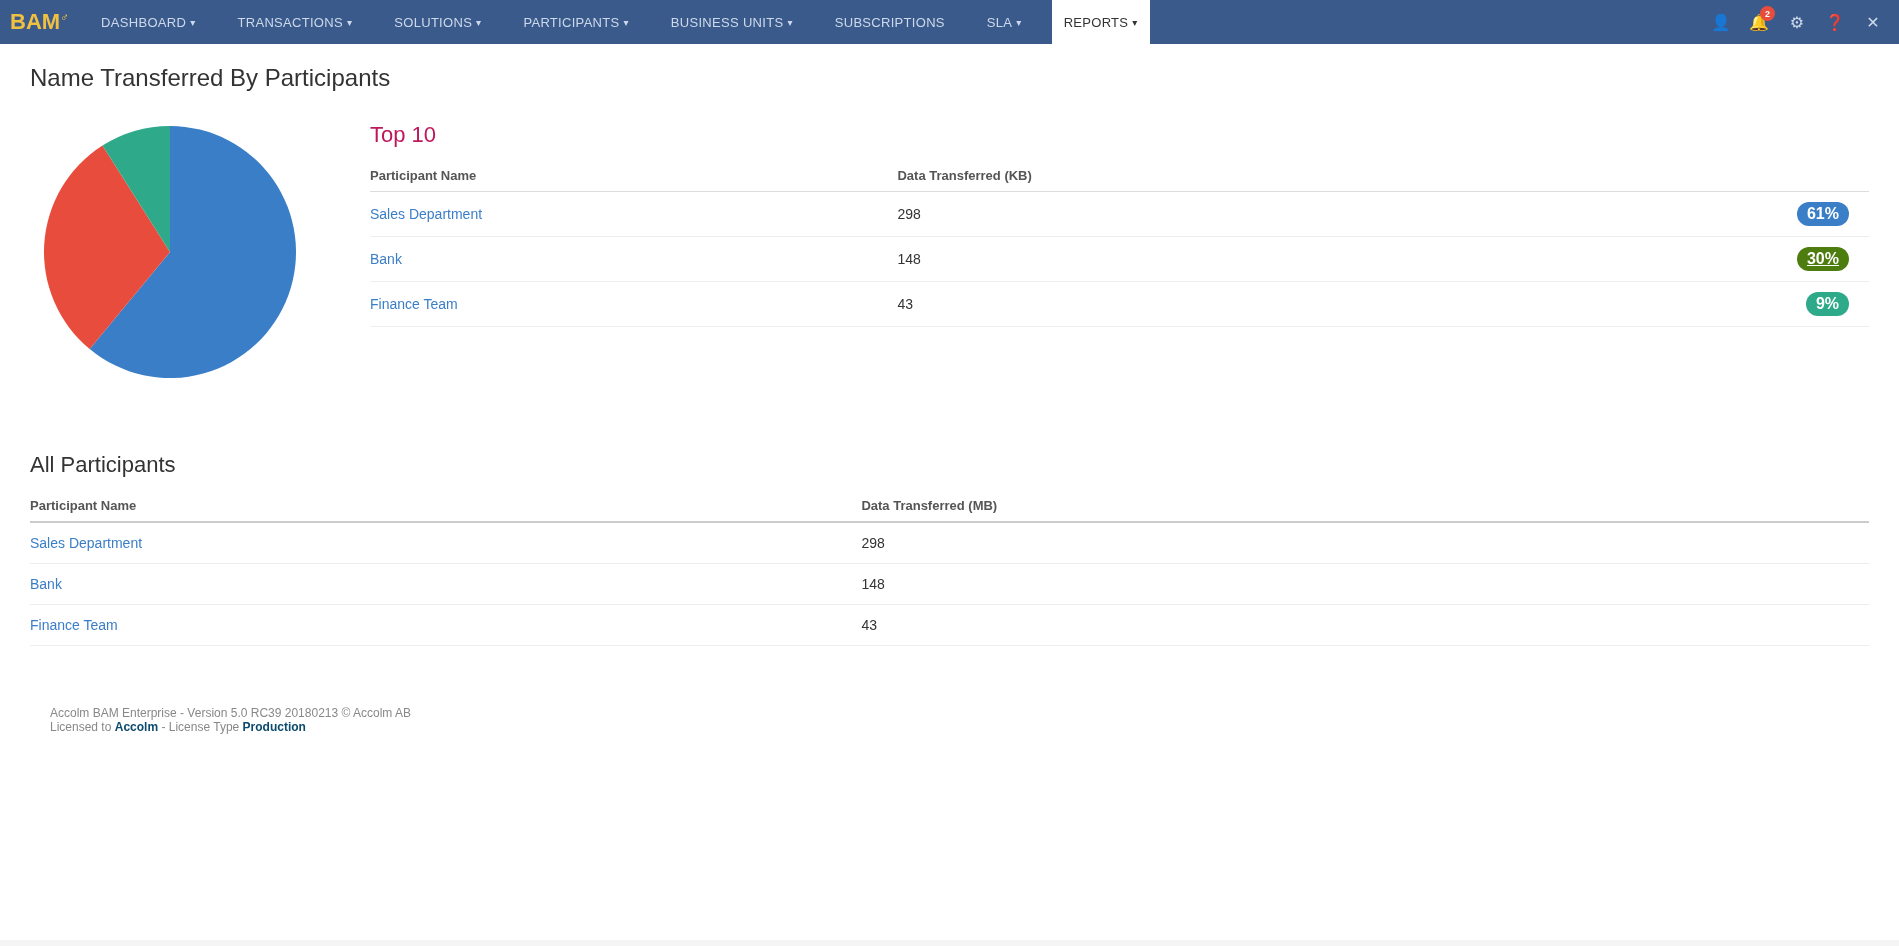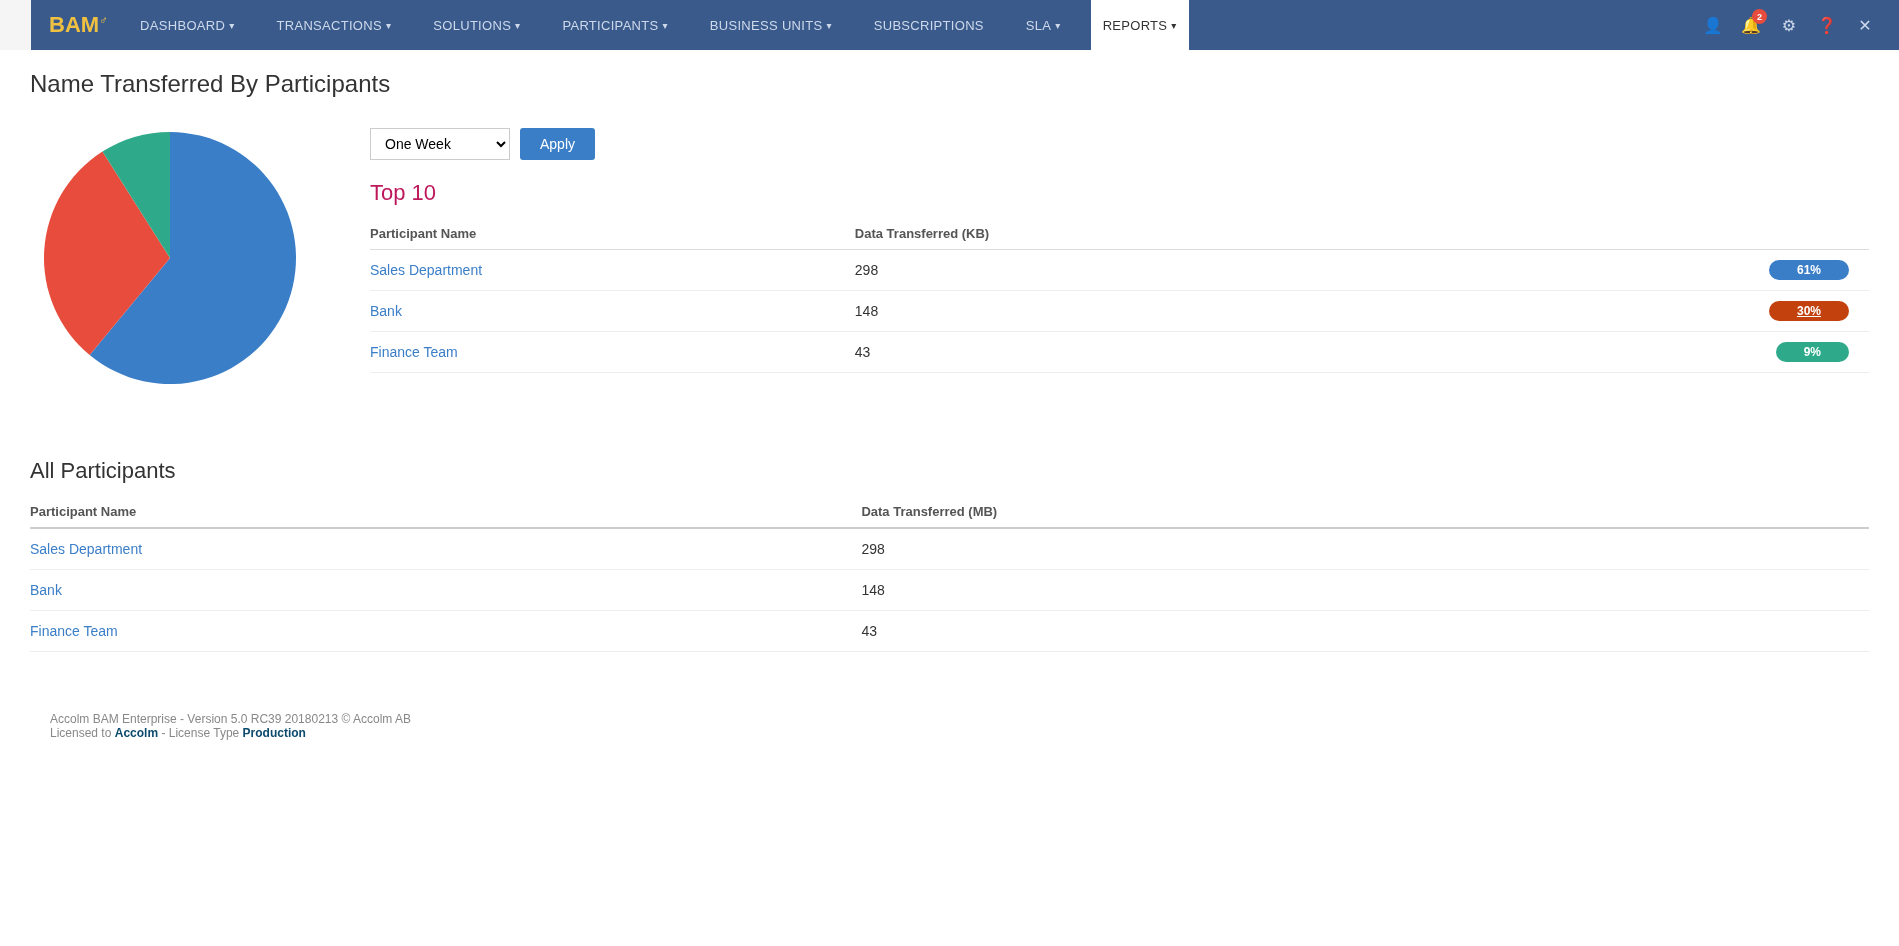--- a/index.html
+++ b/index.html
@@ -3,24 +3,23 @@
   <meta charset="utf-8">
   <style>
     * { box-sizing: border-box; margin: 0; padding: 0; }
     body { font-family: Arial, sans-serif; font-size: 14px; background: #f5f5f5; color: #333; }
 
     
     nav {
       background: #3a5a8c;
       display: flex;
       align-items: center;
-      height: 50px;
-      padding: 0 18px;
-      color: #fff;
-      margin-left: 31px;
+      height: 44px;
+      padding: 0 10px;
+      color: #fff;
     }
     .nav-logo {
       font-size: 22px;
       font-weight: bold;
       color: #fff;
       margin-right: 20px;
       white-space: nowrap;
     }
     .nav-logo span { color: #f0c040; }
     .nav-items {
@@ -158,27 +157,27 @@
       color: #3a7ec8;
       cursor: pointer;
     }
     .top10-table .pct-col {
       text-align: right;
       padding-right: 20px;
     }
     .pct-badge {
       display: inline-block;
       border-radius: 12px;
-      padding: 3px 28px;
-      color: #fff;
-      font-size: 12px;
+      padding: 3px 10px;
+      color: #fff;
+      font-size: 16px;
       font-weight: bold;
     }
     .pct-blue { background: #3a7ec8; }
-    .pct-red { background: #c2410c; text-decoration: underline; }
+    .pct-red { background: #4d7c0f; text-decoration: underline; }
     .pct-teal { background: #2eaa8a; }
 
     
     .all-participants {
       margin-top: 16px;
     }
     .section-title {
       font-size: 22px;
       font-weight: normal;
       color: #333;
@@ -245,24 +244,20 @@
 
     <div class="pie-container">
       <svg class="pie-svg" viewBox="0 0 200 200" id="pie-svg">
           <path d="M 100,100 L 100,10 A 90,90 0 1,1 42.631840922617926,169.34619184982103 Z" fill="#3a7ec8"></path>
           <path d="M 100,100 L 42.631840922617926,169.34619184982103 A 90,90 0 0,1 51.77558845189026,24.01048670481866 Z" fill="#e74c3c"></path>
           <path d="M 100,100 L 51.77558845189026,24.01048670481866 A 90,90 0 0,1 99.99999999999999,10 Z" fill="#2eaa8a"></path>
         </svg>
     </div>
 
     <div class="right-panel">
-      <div class="filter-row">
-        <select class="filter-select" id="time-filter-select"><option value="One Day">One Day</option><option value="One Week" selected="">One Week</option><option value="One Month">One Month</option><option value="One Year">One Year</option></select>
-        <button class="apply-btn">Apply</button>
-      </div>
 
       <div class="top10-title">Top 10</div>
 
       <table class="top10-table">
         <thead>
           <tr>
             <th>Participant Name</th>
             <th>Data Transferred (KB)</th>
             <th></th>
           </tr>

